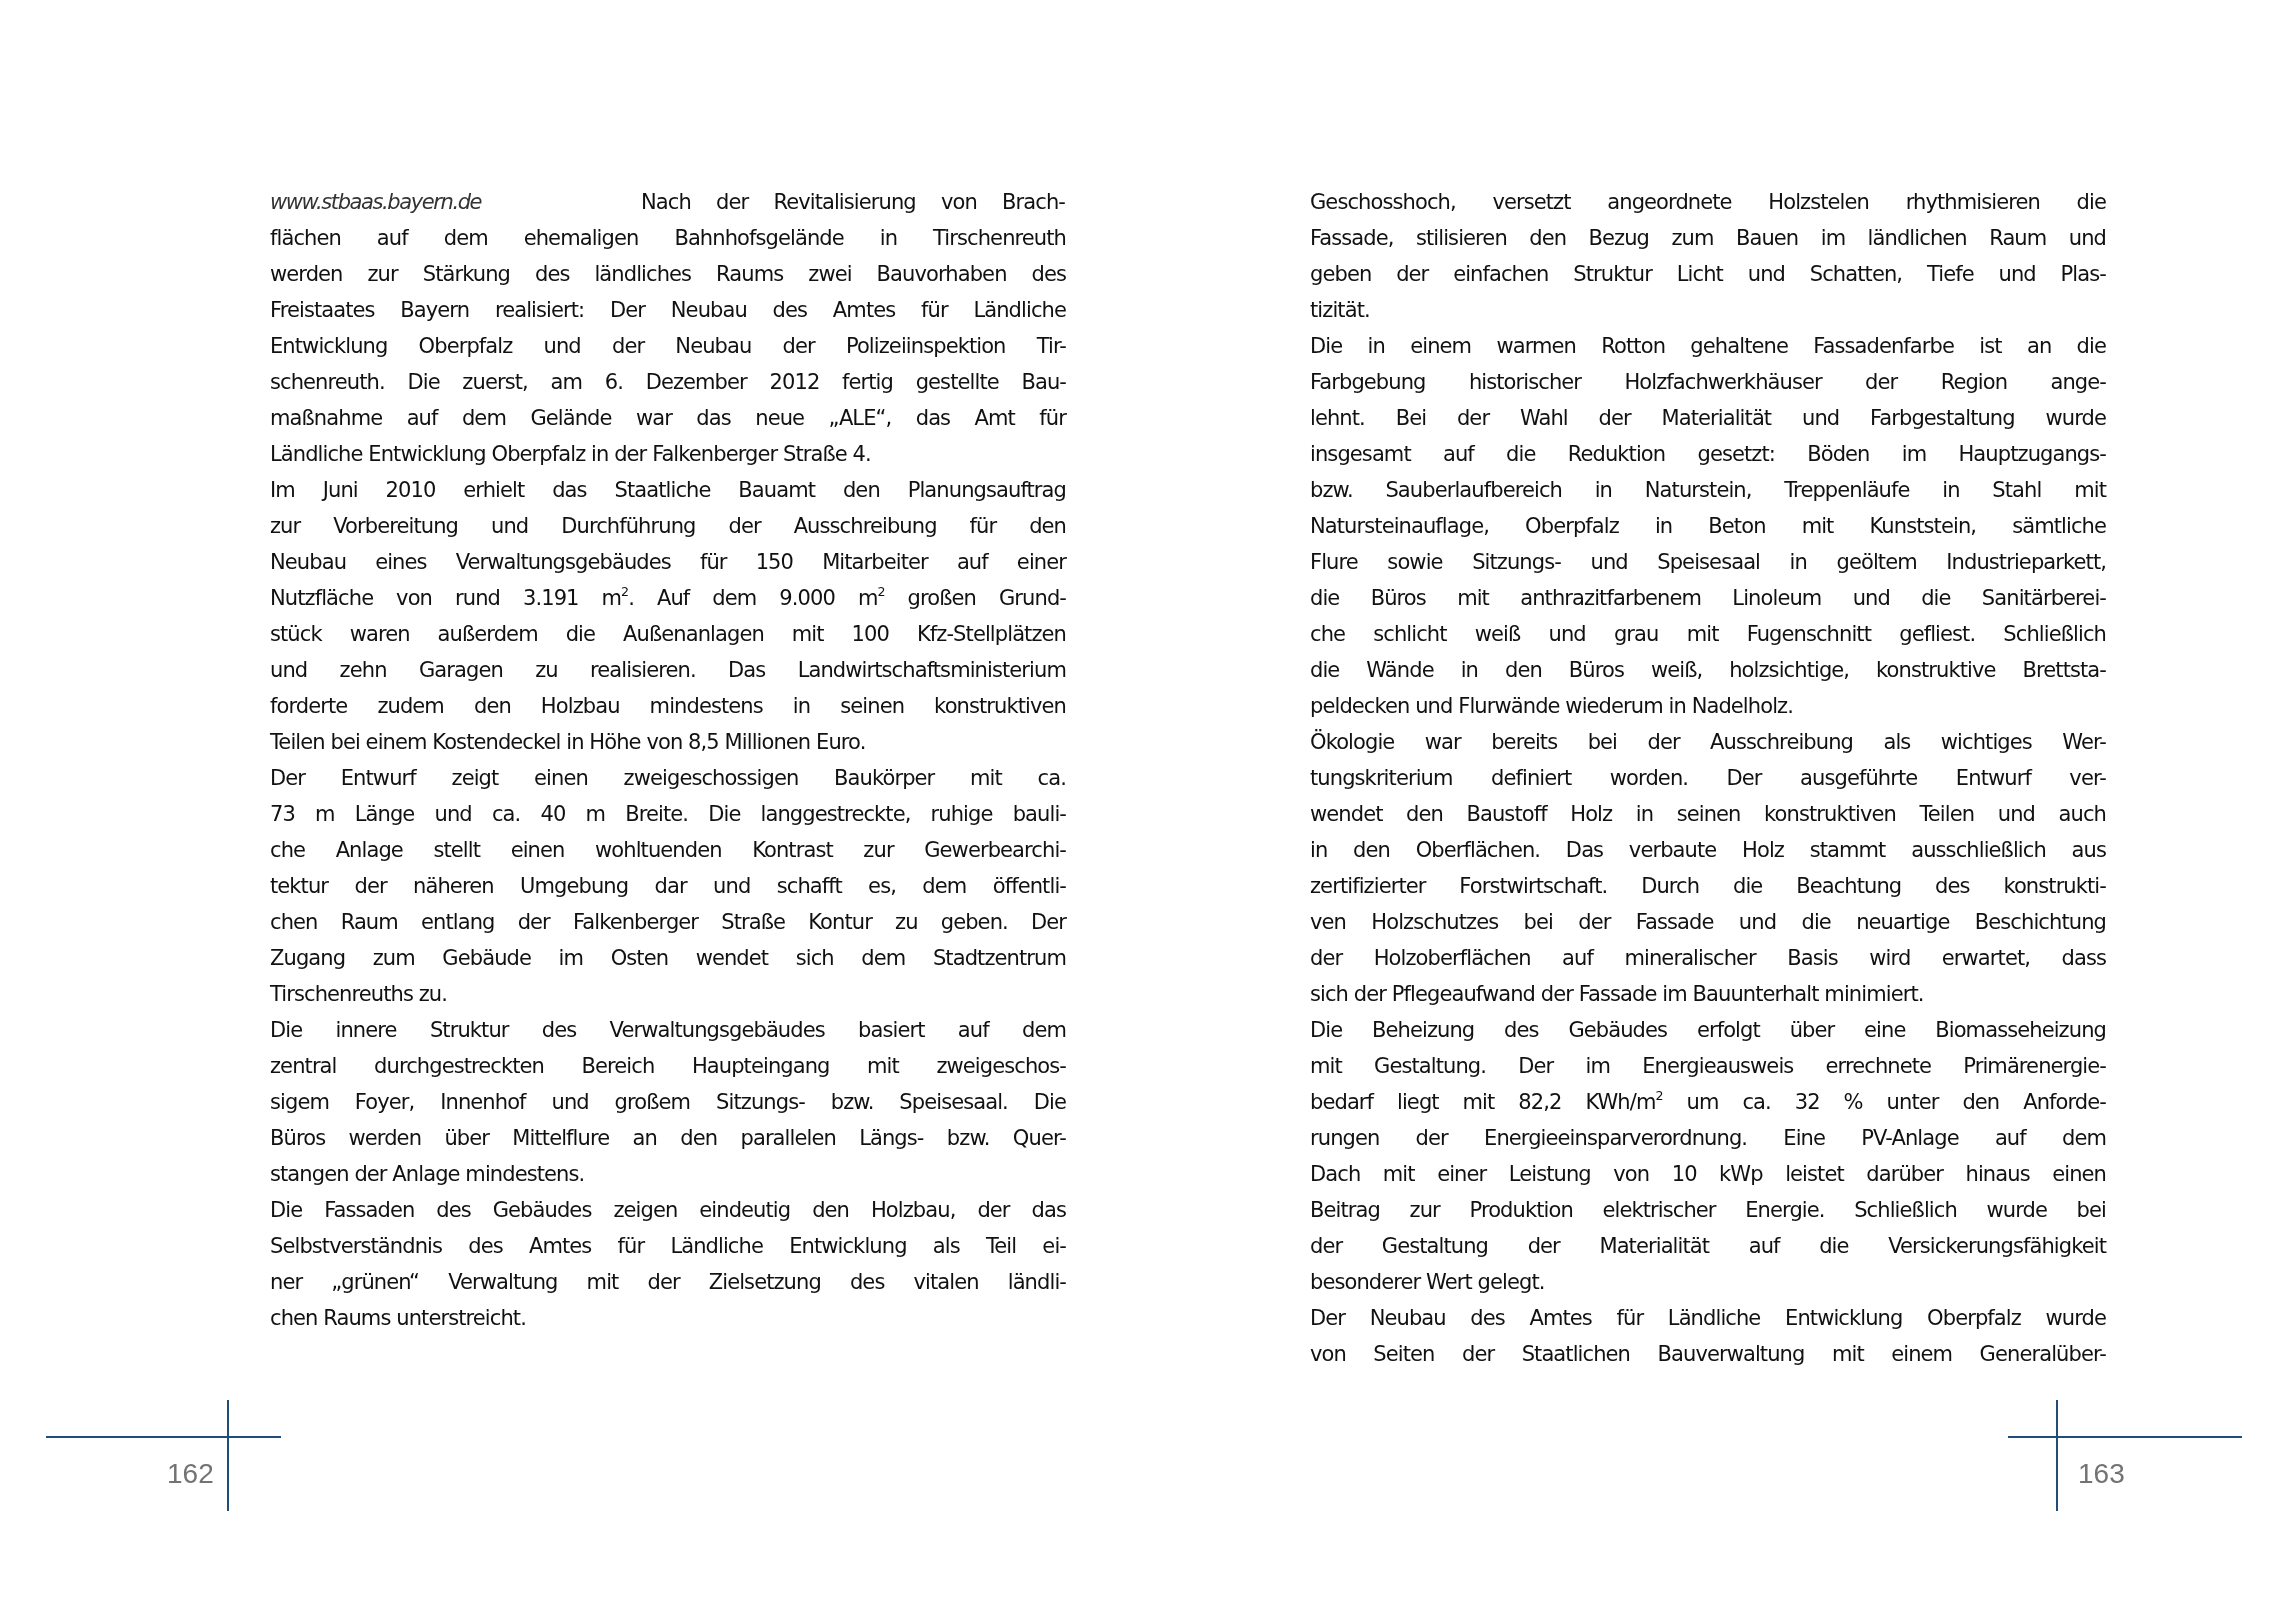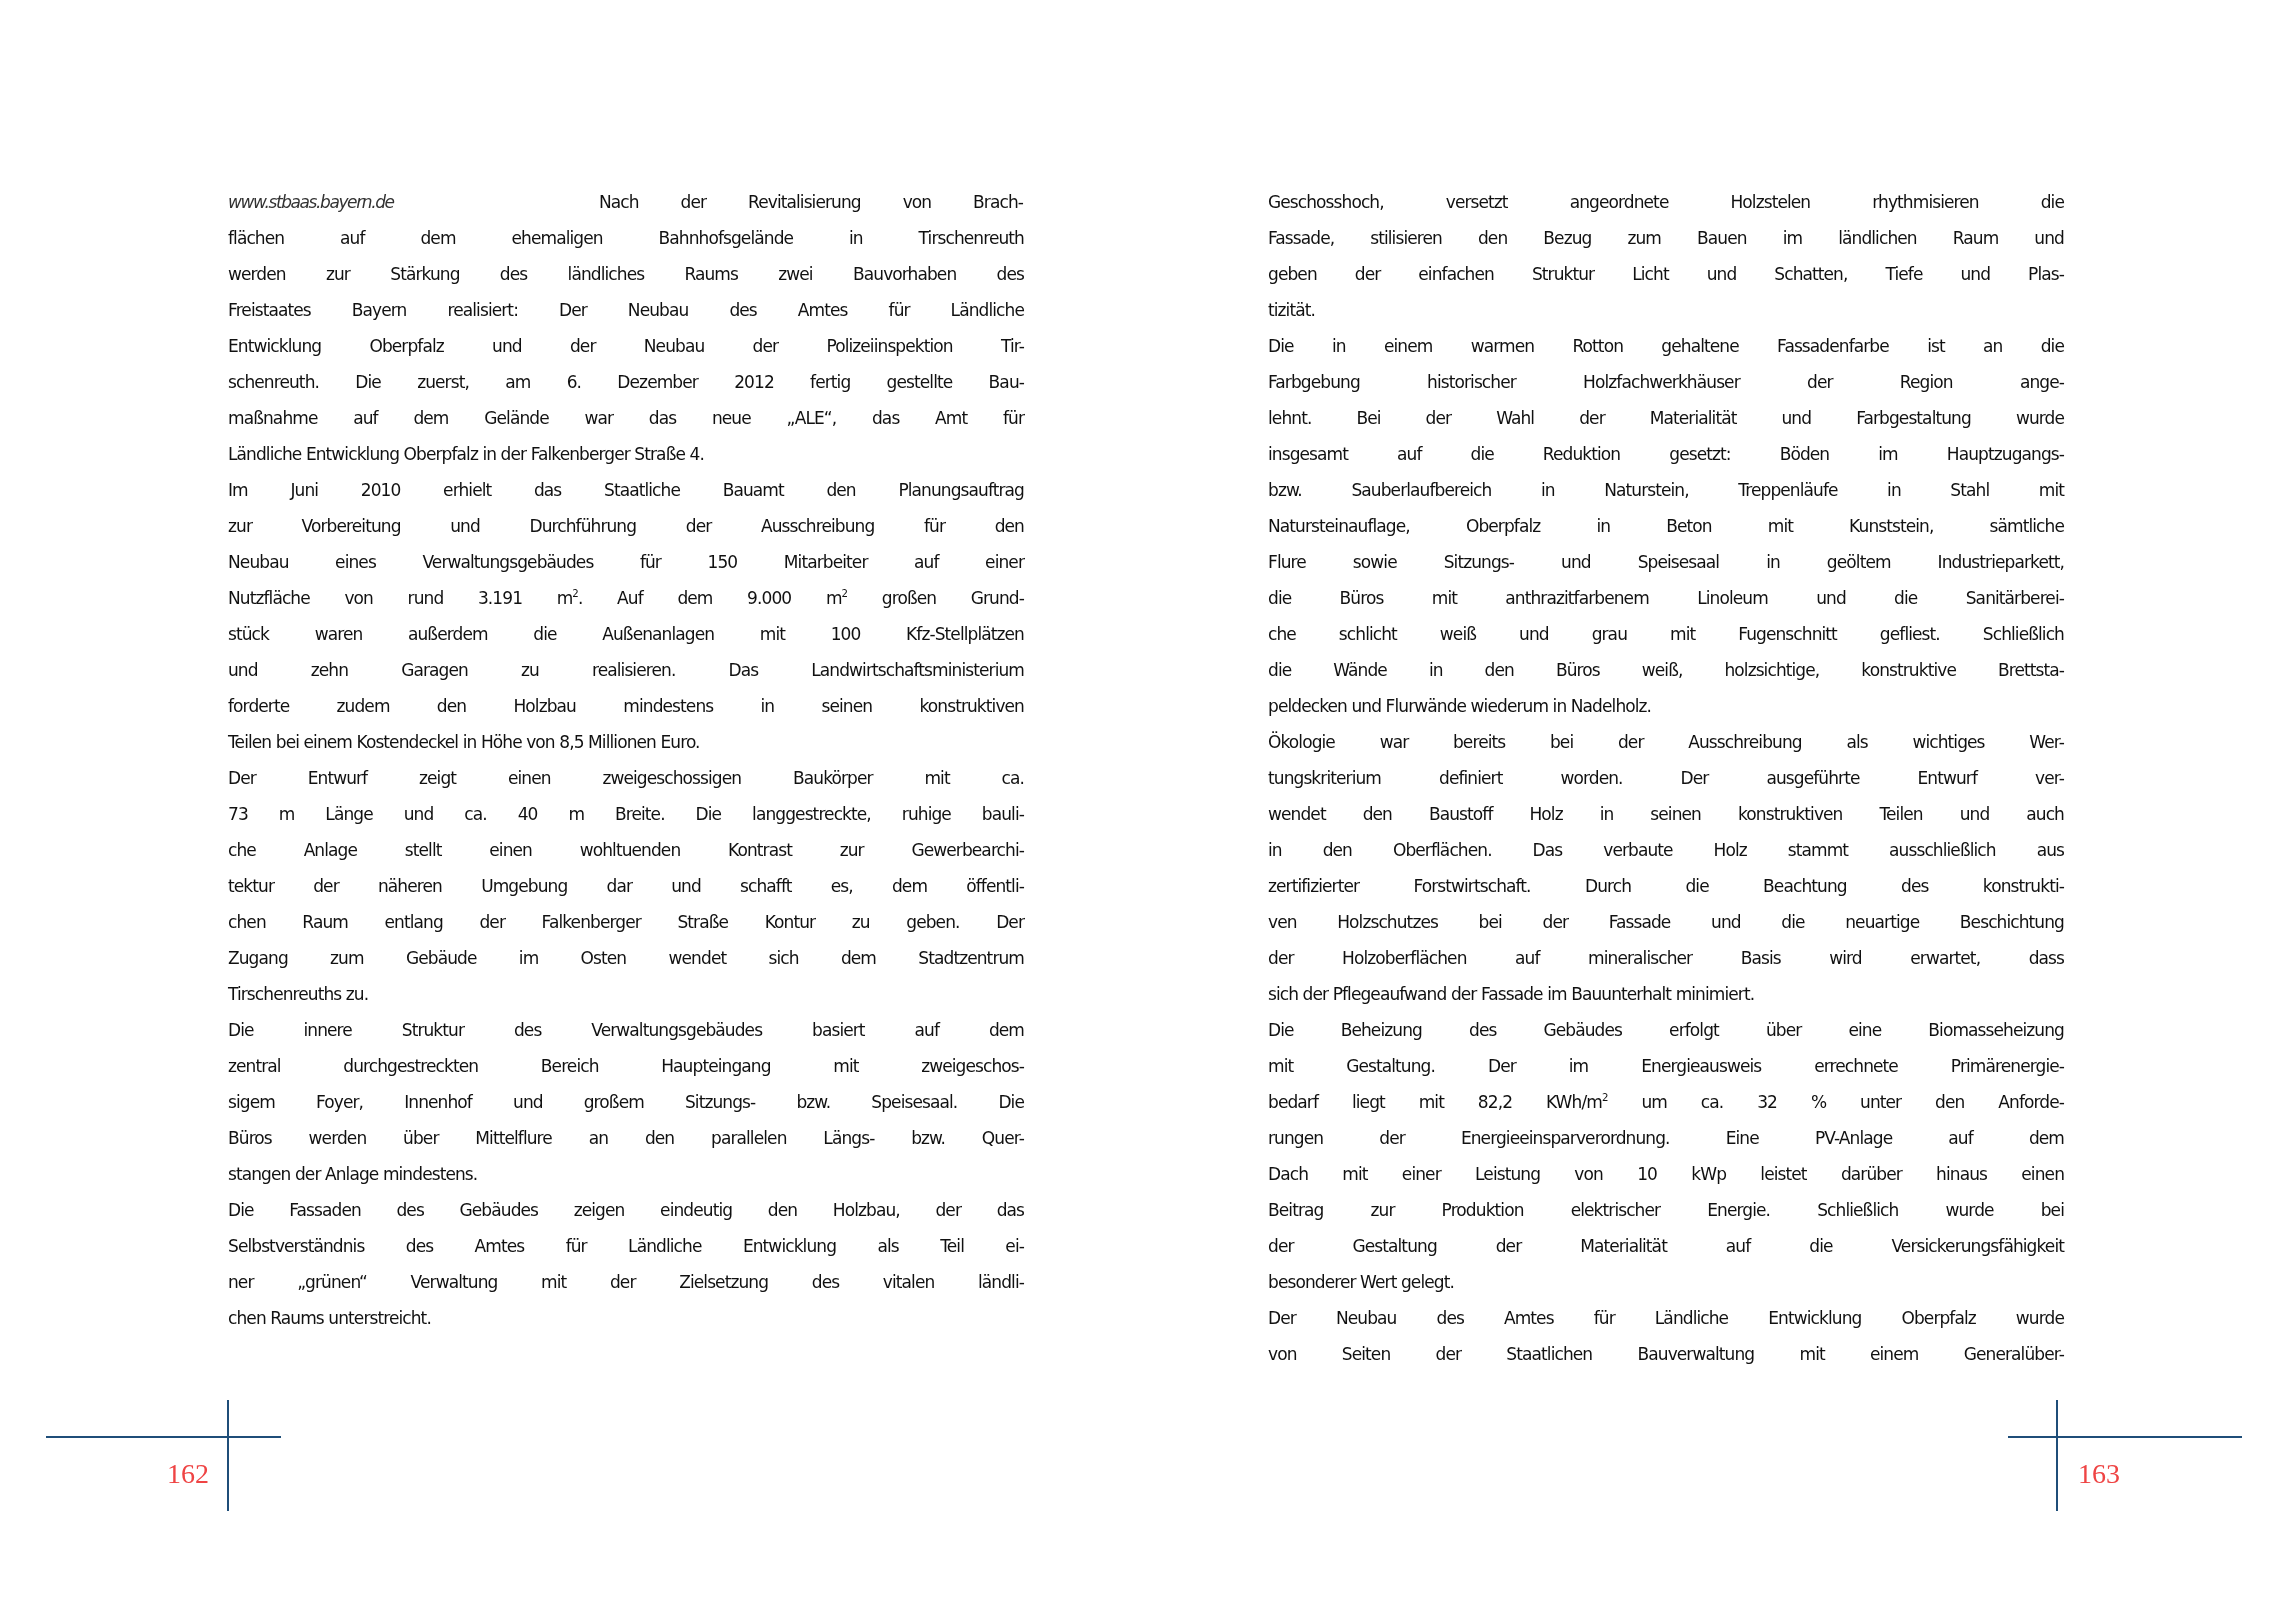--- a/index.html
+++ b/index.html
@@ -18,24 +18,25 @@
     .spread {
       position: absolute;
       left: 0; top: 0;
       width: 2293px;
       height: 1621px;
     }
     .column {
       position: absolute;
       top: 184px;
       width: 796px;
-      font-size: 17px;
+      font-size: 21px;
       line-height: 36px;
       letter-spacing: -0.9px;
       word-spacing: 0px;
+      margin-left: 42px;
     }
     .column.left { left: 228px; }
     .column.right { left: 1268px; }
     .line {
       display: block;
       height: 36px;
       white-space: nowrap;
       text-align: justify;
       text-align-last: justify;
       overflow: visible;
@@ -61,23 +62,23 @@
 
     
     .marker-h, .marker-v {
       position: absolute;
       background: #1f4e79;
     }
     .marker-h { height: 2px; }
     .marker-v { width: 2px; }
     .page-num {
       position: absolute;
-      font-family: Liberation Serif, serif;
+      font-family: Liberation Sans, sans-serif;
       font-size: 28px;
-      color: #ef4444;
+      color: #737373;
       line-height: 1;
     }
   </style>
 </head>
 <body>
 
 <div class="spread">
 
   <div class="column left">
     <span class="line"><span class="url">www.stbaas.bayern.de</span><span class="indent-text">Nach der Revitalisierung von Brach-</span></span>

